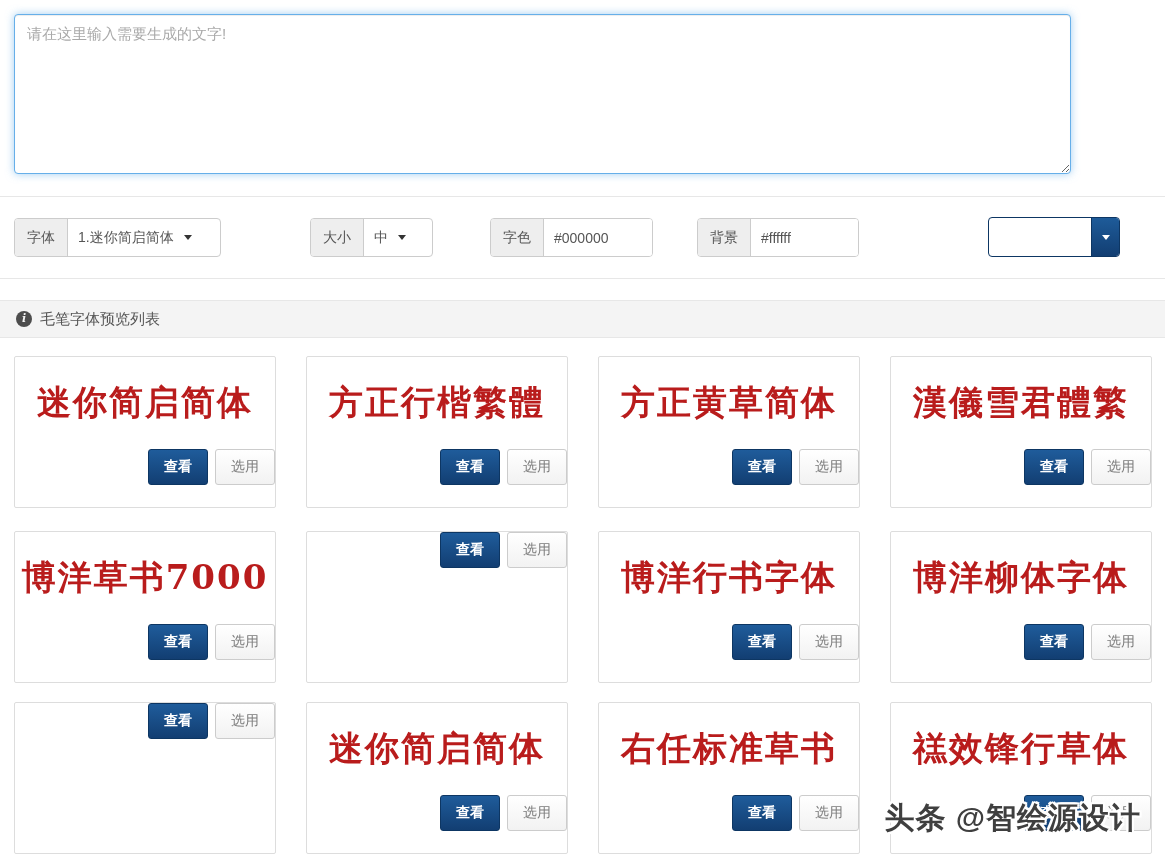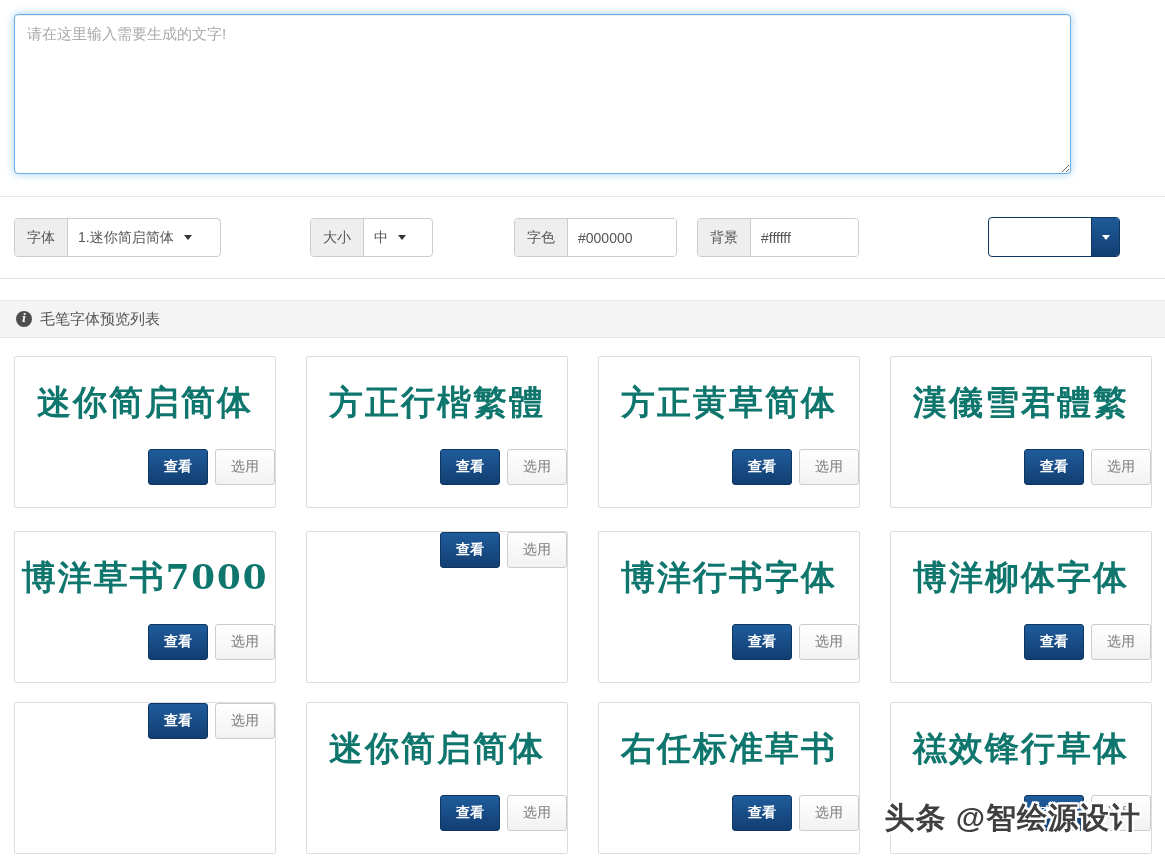--- a/index.html
+++ b/index.html
@@ -51,21 +51,21 @@
     padding: 0 10px; background: #fff; color: #555; white-space: nowrap;
   }
   .igroup .field .val { flex: 1; }
   .caret {
     width: 0; height: 0; display: inline-block;
     border-left: 4px solid transparent; border-right: 4px solid transparent;
     border-top: 5px solid #333;
   }
   .g-font { left: 14px;  width: 207px; }
   .g-size { left: 310px; width: 123px; }
-  .g-color{ left: 514px; width: 163px; }
+  .g-color{ left: 490px; width: 163px; }
   .g-bg   { left: 697px; width: 162px; }
   .g-color .field input, .g-bg .field input {
     border: none; outline: none; width: 100%;
     font-size: 14px; color: #555; font-family: "Liberation Sans", sans-serif;
   }
 
   .btn-split {
     position: absolute; left: 988px; top: 217px; height: 40px;
     display: flex; border-radius: 4px; overflow: hidden;
     border: 1px solid #0d3663;
@@ -103,21 +103,21 @@
   }
 
   
   .card {
     position: absolute; width: 262px; height: 152px;
     border: 1px solid #ddd; border-radius: 2px; background: #fff;
   }
   .card .preview {
     height: 92px; display: flex; align-items: center; justify-content: center;
     font-family: "DejaVu Serif", serif;
-    font-weight: bold; font-size: 34px; color: #0f766e;
+    font-weight: bold; font-size: 34px; color: #b91c1c;
     letter-spacing: 2px; white-space: nowrap; overflow: hidden;
     padding: 0 6px;
   }
   .card .actions {
     display: flex; justify-content: flex-end; gap: 7px;
   }
   .btn-view {
     background: linear-gradient(#1f5c9b, #123e72);
     border: 1px solid #0d3663; border-radius: 3px;
     color: #fff; font-weight: bold; font-size: 14px;

